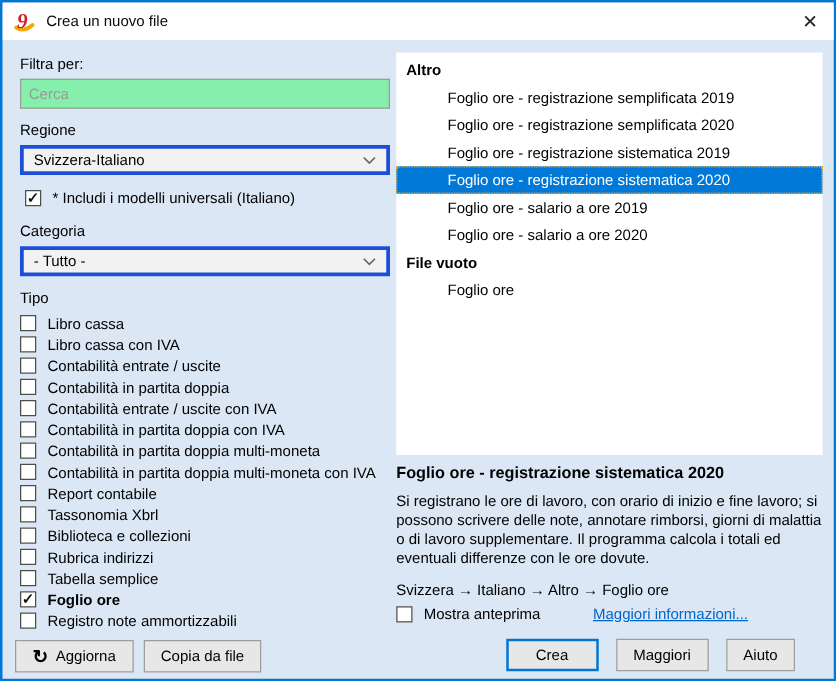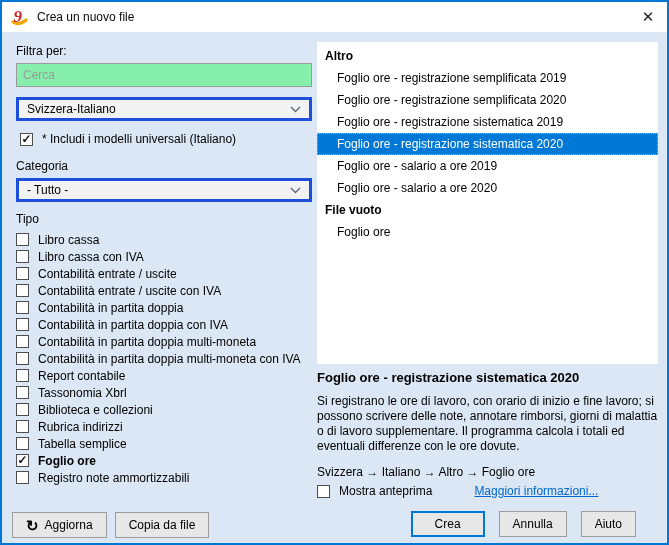--- a/index.html
+++ b/index.html
@@ -35,21 +35,21 @@
   
   .left-buttons { position:absolute; left:10px; bottom:5px; display:flex; gap:8px; }
   .btn { height:26px; background:#e7e7e7; border:1px solid #9d9d9d; padding:0 13px;
          font:12px "Liberation Sans", sans-serif; color:#000;
          display:flex; align-items:center; justify-content:center; }
   .btn .refresh-glyph { font-size:15px; font-weight:bold; margin-right:6px; line-height:1; }
   
   .list-panel { position:absolute; left:315px; top:40px; width:341px; height:322px; background:#ffffff; padding-top:3px; }
   .list-row { height:22px; display:flex; align-items:center; white-space:nowrap; }
   .list-row.header { padding-left:8px; font-weight:bold; }
-  .list-row.item { padding-left:20px; }
+  .list-row.item { padding-left:41px; }
   .list-row.selected { background:#0078d7; color:#fff; outline:1px dotted #eaa744; outline-offset:-1px; }
   
   .detail { position:absolute; left:315px; top:368px; width:348px; }
   .detail-title { font-size:13px; font-weight:bold; margin:0 0 9px 0; }
   .detail-desc { margin:0; line-height:15px; }
   .breadcrumb { margin-top:11px; white-space:nowrap; }
   .preview-row { margin-top:5px; display:flex; align-items:center; }
   .more-link { margin-left:42px; color:#0066cc; text-decoration:underline; white-space:nowrap; }
   
   .footer-buttons { position:absolute; right:31px; bottom:6px; display:flex; gap:14px; }
@@ -68,20 +68,21 @@
       <text x="3.5" y="15" font-family="Liberation Serif, serif" font-size="17" font-weight="bold" font-style="italic" fill="#d02128">9</text>
     </svg>
     <span class="title">Crea un nuovo file</span>
     <div class="close-btn">✕</div>
   </div>
 
   <div class="left-panel">
     <div class="field-label">Filtra per:</div>
     <input class="search-input" type="text" placeholder="Cerca" style="">
     <div class="gap10"></div>
+    <div class="field-label">Regione</div>
     <div class="selectbox">
       <span>Svizzera-Italiano</span>
       <svg class="chev" viewBox="0 0 11 7">
           <polyline points="1,1 5.5,5.5 10,1" fill="none" stroke="#5a6a7a" stroke-width="1.4"></polyline>
         </svg>
     </div>
     <div class="gap8"></div>
     <div class="chk-row tall universal">
       <span class="checkbox">✓</span>
       <span class="chk-label">* Includi i modelli universali (Italiano)</span>
@@ -104,25 +105,25 @@
     <div class="chk-row">
       <span class="checkbox"></span>
       <span class="chk-label">Libro cassa con IVA</span>
     </div>
     <div class="chk-row">
       <span class="checkbox"></span>
       <span class="chk-label">Contabilità entrate / uscite</span>
     </div>
     <div class="chk-row">
       <span class="checkbox"></span>
+      <span class="chk-label">Contabilità in partita doppia</span>
+    </div>
+    <div class="chk-row">
+      <span class="checkbox"></span>
       <span class="chk-label">Contabilità entrate / uscite con IVA</span>
-    </div>
-    <div class="chk-row">
-      <span class="checkbox"></span>
-      <span class="chk-label">Contabilità in partita doppia</span>
     </div>
     <div class="chk-row">
       <span class="checkbox"></span>
       <span class="chk-label">Contabilità in partita doppia con IVA</span>
     </div>
     <div class="chk-row">
       <span class="checkbox"></span>
       <span class="chk-label">Contabilità in partita doppia multi-moneta</span>
     </div>
     <div class="chk-row">
@@ -190,20 +191,20 @@
       <span class="chk-label">Mostra anteprima</span>
       <a class="more-link" href="#">Maggiori informazioni...</a>
     </div>
   </div>
 
   <div class="footer-buttons">
     <button class="btn default">
       <span>Crea</span>
     </button>
     <button class="btn">
-      <span>Annulla</span>
+      <span>Maggiori</span>
     </button>
     <button class="btn">
       <span>Aiuto</span>
     </button>
   </div>
 
 </div>
 
 </body></html>

